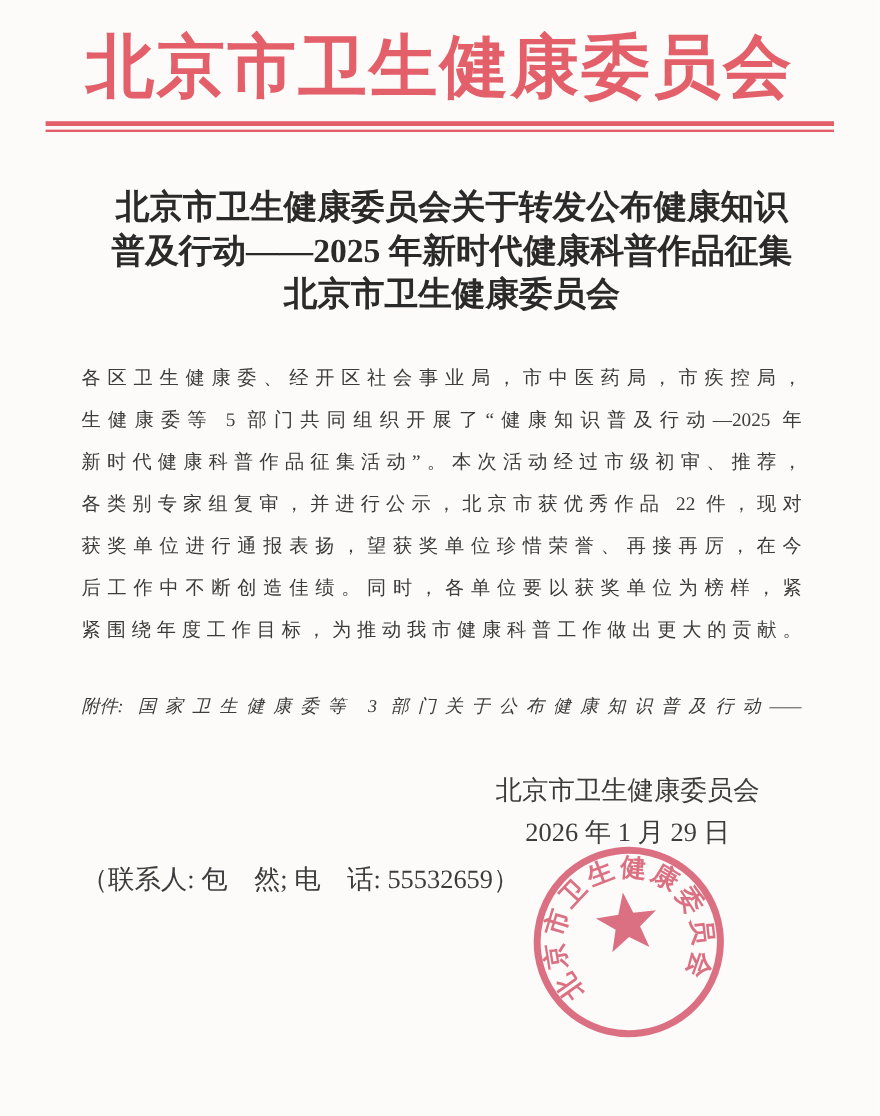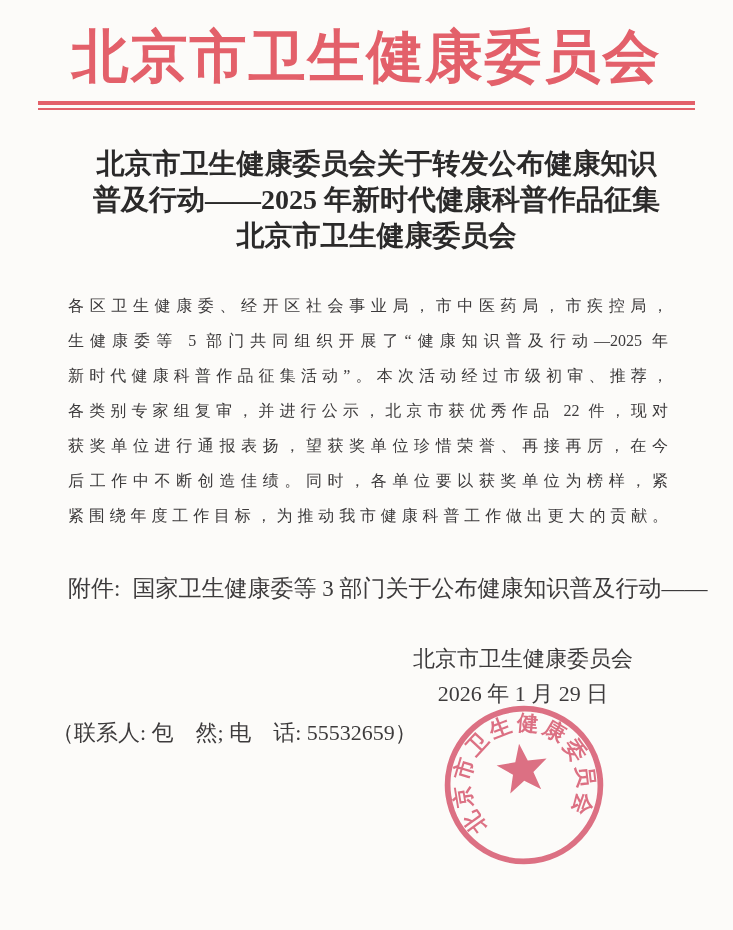--- a/index.html
+++ b/index.html
@@ -15,42 +15,42 @@
     margin-top:26px; text-align:center;
     font-size:57px; font-weight:bold; line-height:1.1;
     color: var(--accent-red, #e3606a); letter-spacing:2px;
     white-space:nowrap;
   }
   .rule-wrap { margin:12px 38px 0 38px; }
   .rule-thick { height:4px; background: var(--accent-red, #e3606a); }
   .rule-thin  { height:2px; background: var(--accent-red, #e3606a); margin-top:3px; }
 
   .doc-title {
-    margin-top:36px; text-align:center;
+    margin-top:46px; text-align:center;
     font-size:28px; font-weight:bold; line-height:36px;
     color: var(--title-ink, #2b2a2a);
     padding-left: 20px;
   }
   .doc-title .t-line { white-space:nowrap; }
 
   .body-block { margin:34px 65px 0 68px; font-size:16px; color: var(--body-ink, #3d3b3c); }
   .line { line-height:35px; white-space:nowrap; }
   .fill { text-align:justify; text-align-last:justify; }
   .indent { text-indent:44px; }
 
-  .attachment { margin:38px 65px 0 68px; display:flex; font-size:23px; color: var(--body-ink, #3d3b3c); }
+  .attachment { margin:28px 65px 0 68px; display:flex; font-size:15px; color: var(--body-ink, #3d3b3c); font-style: italic; }
   .att-label { line-height:36px; margin-right:12px; flex:0 0 auto; }
   .att-lines { flex:1 1 auto; min-width:0; }
   .att-lines .line { line-height:36px; }
 
   .signoff { margin-top:34px; padding-right:100px; text-align:right; font-size:22px; color: var(--body-ink, #3d3b3c); }
   .sig-inner { display:inline-block; text-align:center; }
   .sig-line { line-height:35px; white-space:nowrap; }
 
-  .contact { margin-top:4px; padding-left:52px; font-size:22px; line-height:35px; color: var(--body-ink, #3d3b3c); white-space:nowrap; }
+  .contact { margin-top:4px; padding-left:68px; font-size:22px; line-height:35px; color: var(--body-ink, #3d3b3c); white-space:nowrap; }
 
   .seal {
     position:absolute; left:437px; top:676px;
     width:174px; height:166px;
     mix-blend-mode:multiply; opacity:.82;
     transform:rotate(-8deg);
     pointer-events:none;
   }
   .seal .ring { stroke: var(--seal-red, #d8536b); fill:none; stroke-width:7px; }
   .seal .ring-text { fill: var(--seal-red, #d8536b); font-family:"Liberation Serif","DejaVu Serif",serif; font-size:26px; letter-spacing:4px; font-weight:bold; }

